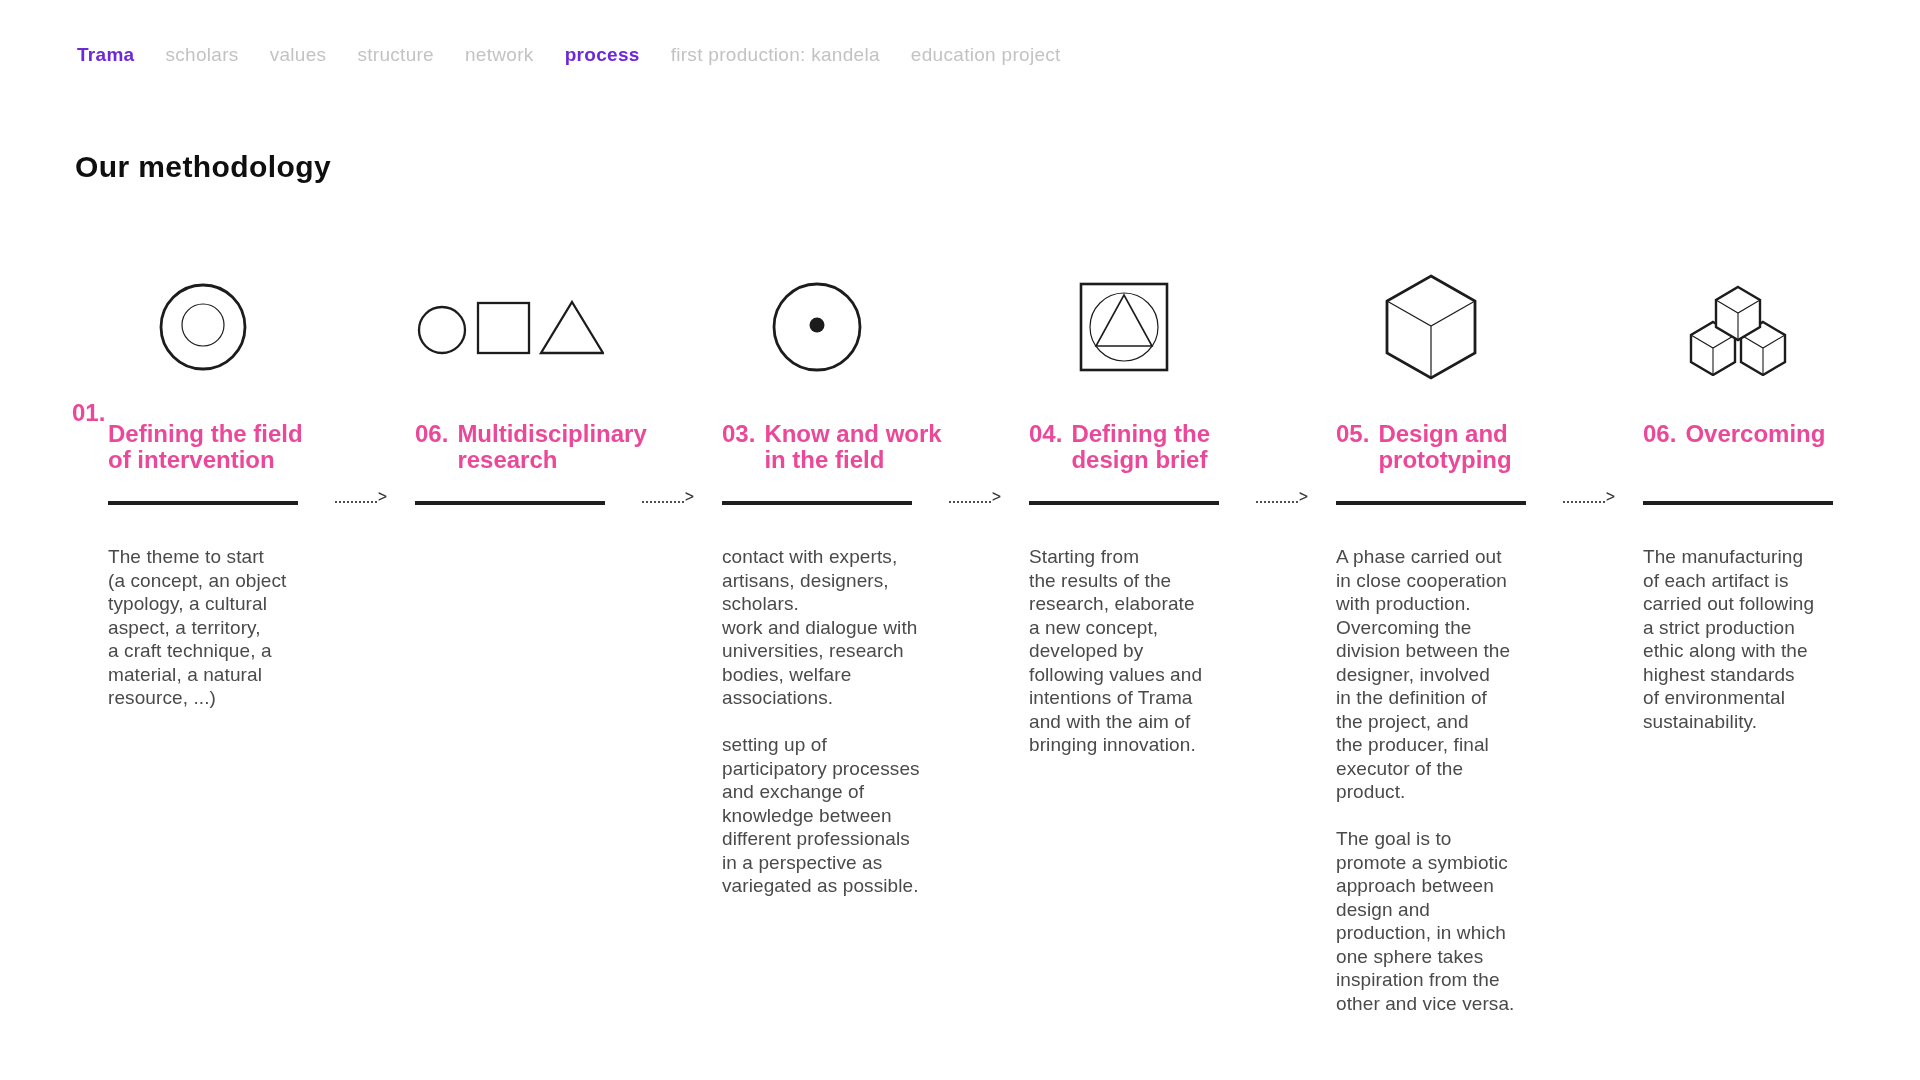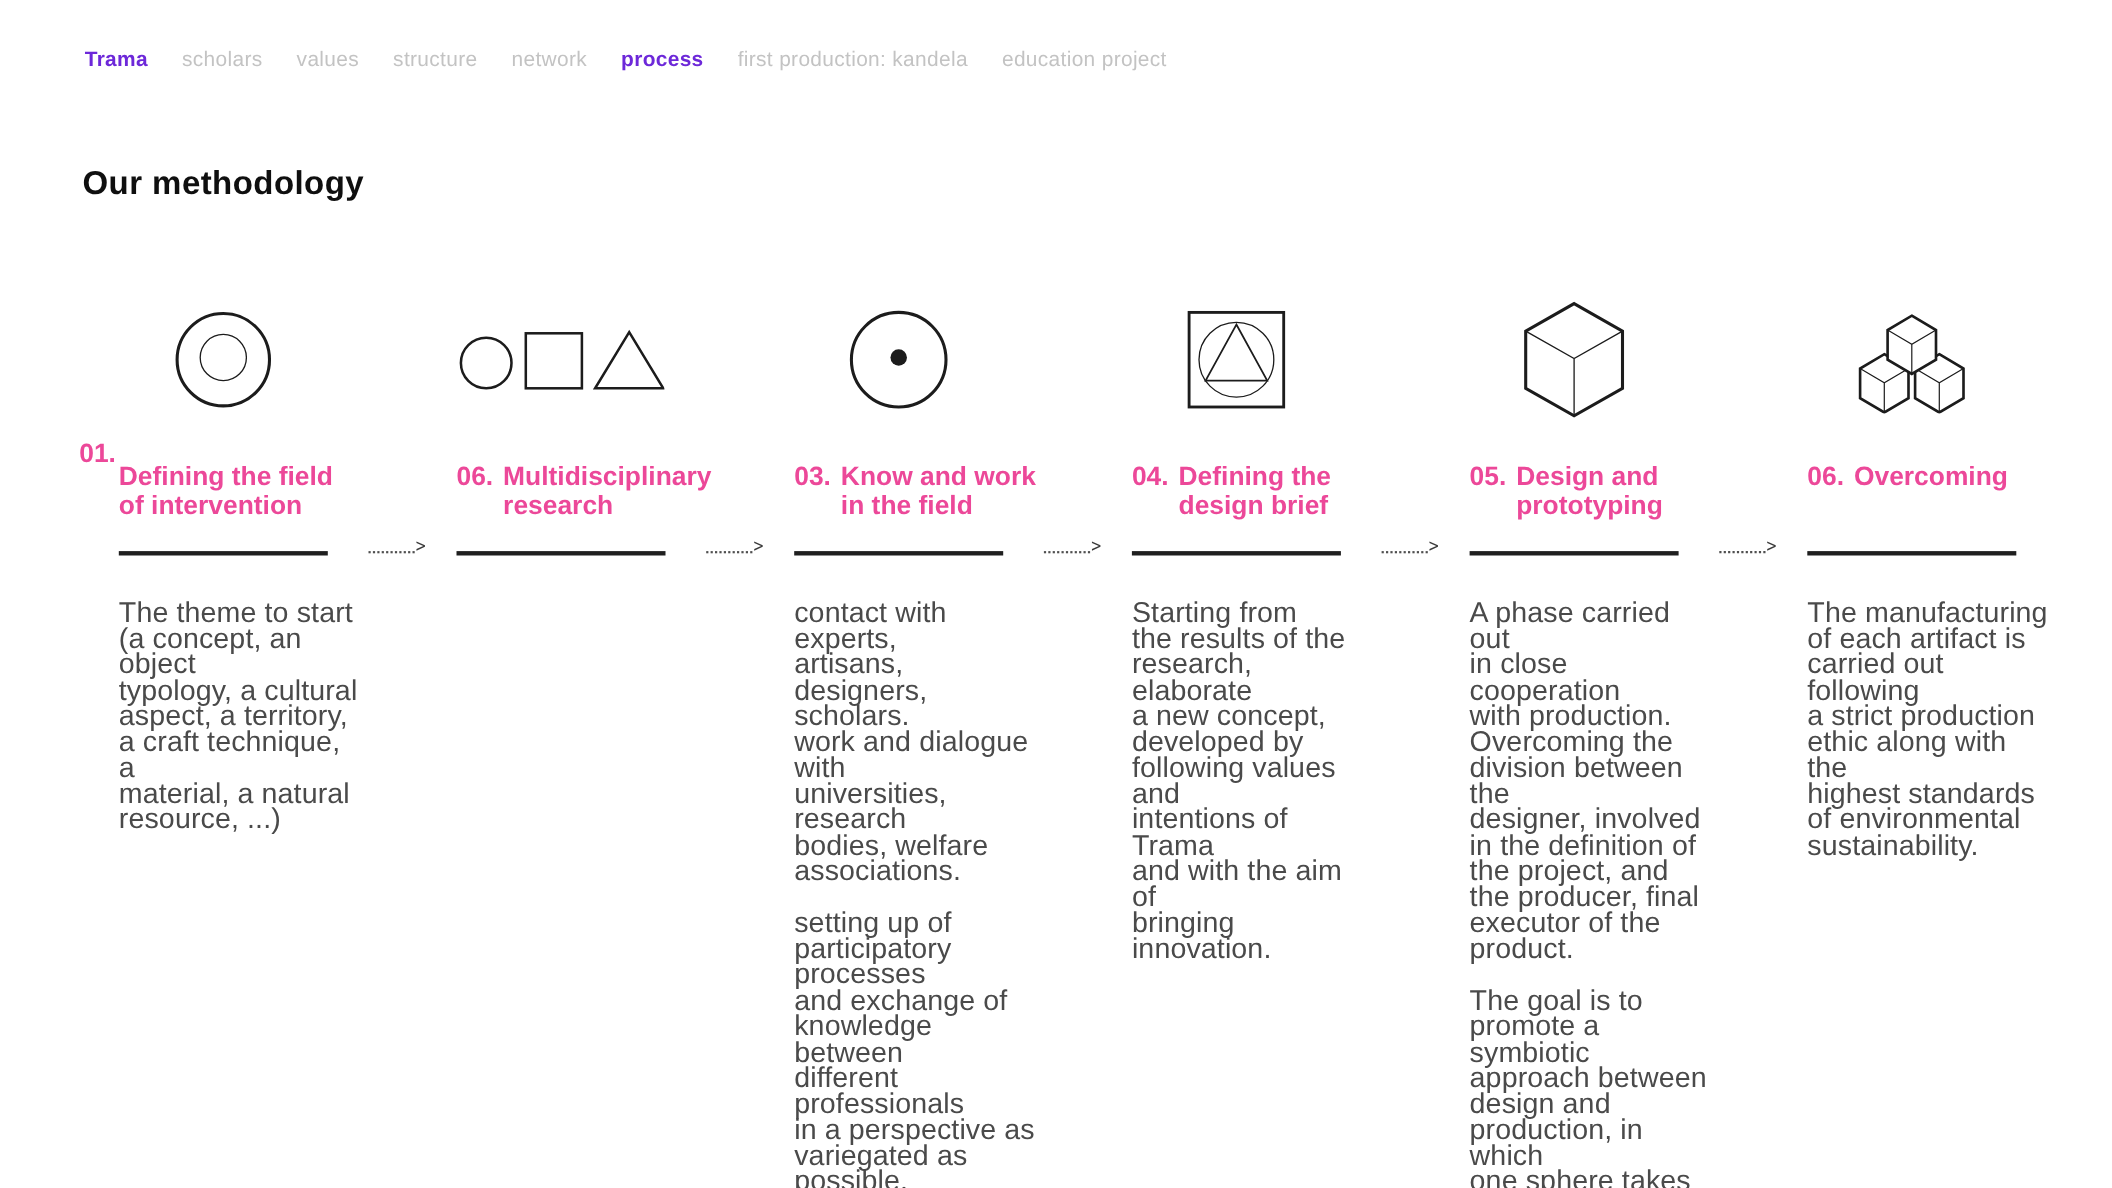--- a/index.html
+++ b/index.html
@@ -39,21 +39,21 @@
     display:flex;align-items:flex-start;
     font-size:24px;line-height:26px;font-weight:700;color:#ec4899;
   }
   .step-num{flex:none;margin-right:9px;}
   .step--first .step-heading{display:block;}
   .step--first .step-num{position:absolute;top:-21px;left:-36px;}
   .step-title{white-space:pre-line;}
   .rule{width:190px;height:4px;margin-top:22px;background:#1f1f1f;}
   .step-body{
     margin-top:40px;width:220px;
-    font-size:26px;line-height:23.5px;color:#4a4a4a;
+    font-size:19px;line-height:23.5px;color:#4a4a4a;
     letter-spacing:.1px;white-space:pre-line;
   }
   
   .flow-arrow{
     position:absolute;top:216px;width:42px;height:10px;
     border-bottom:2px dotted #4f4f4f;
   }
   .flow-arrow::after{
     content:">";
     position:absolute;right:-10px;top:-2px;

